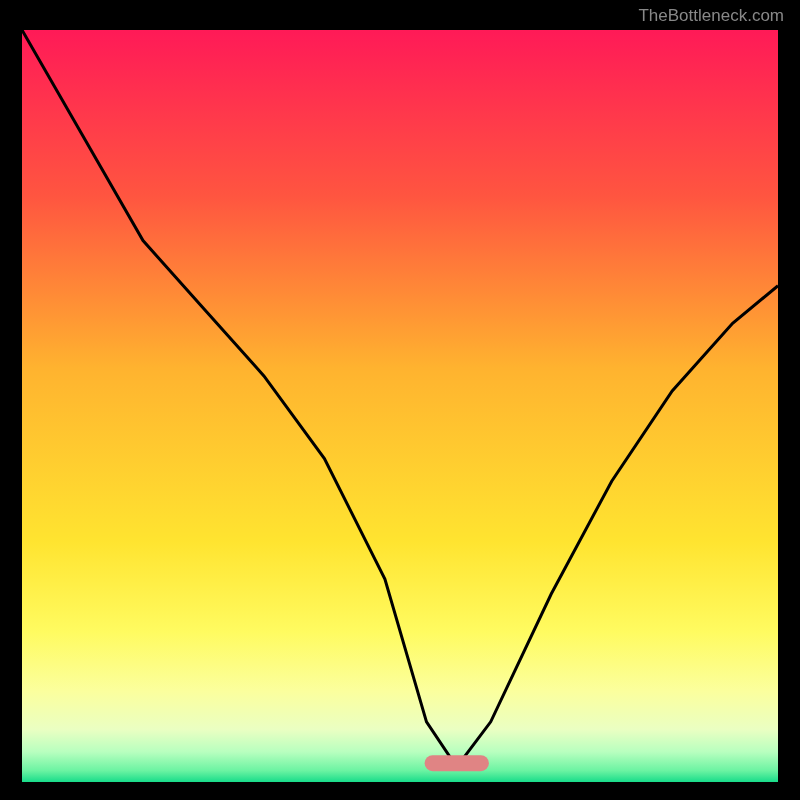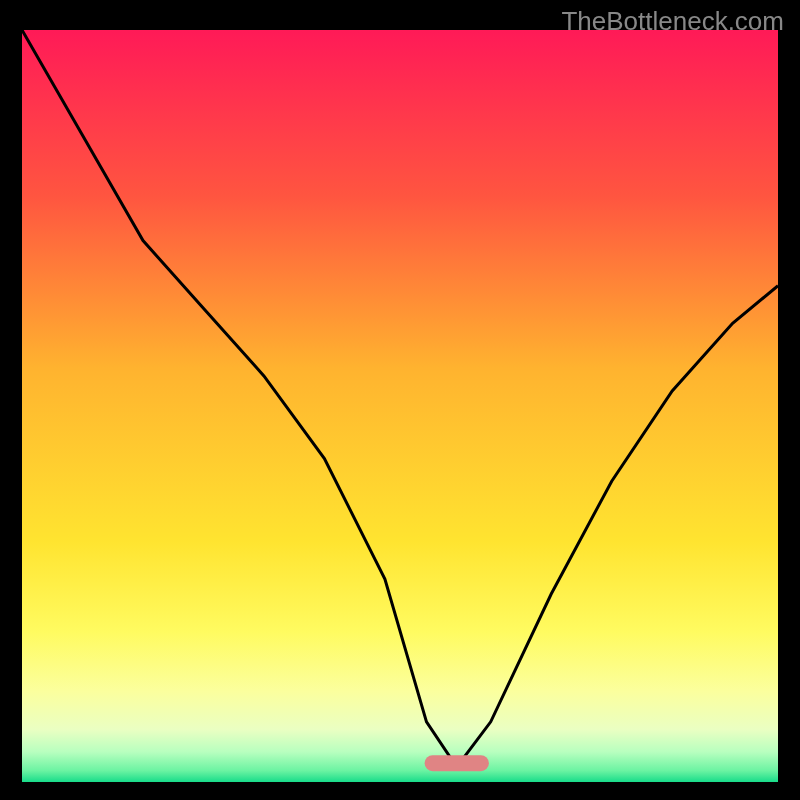--- a/index.html
+++ b/index.html
@@ -10,21 +10,21 @@
     background: #000;
     font-family: Arial, sans-serif;
     overflow: hidden;
     position: relative;
   }
   .watermark {
     position: absolute;
     top: 6px;
     right: 16px;
     color: #888;
-    font-size: 26px;
+    font-size: 17px;
     z-index: 10;
   }
   .chart-frame {
     position: absolute;
     left: 22px;
     top: 30px;
     width: 756px;
     height: 752px;
     background: #000;
     z-index: 1;

